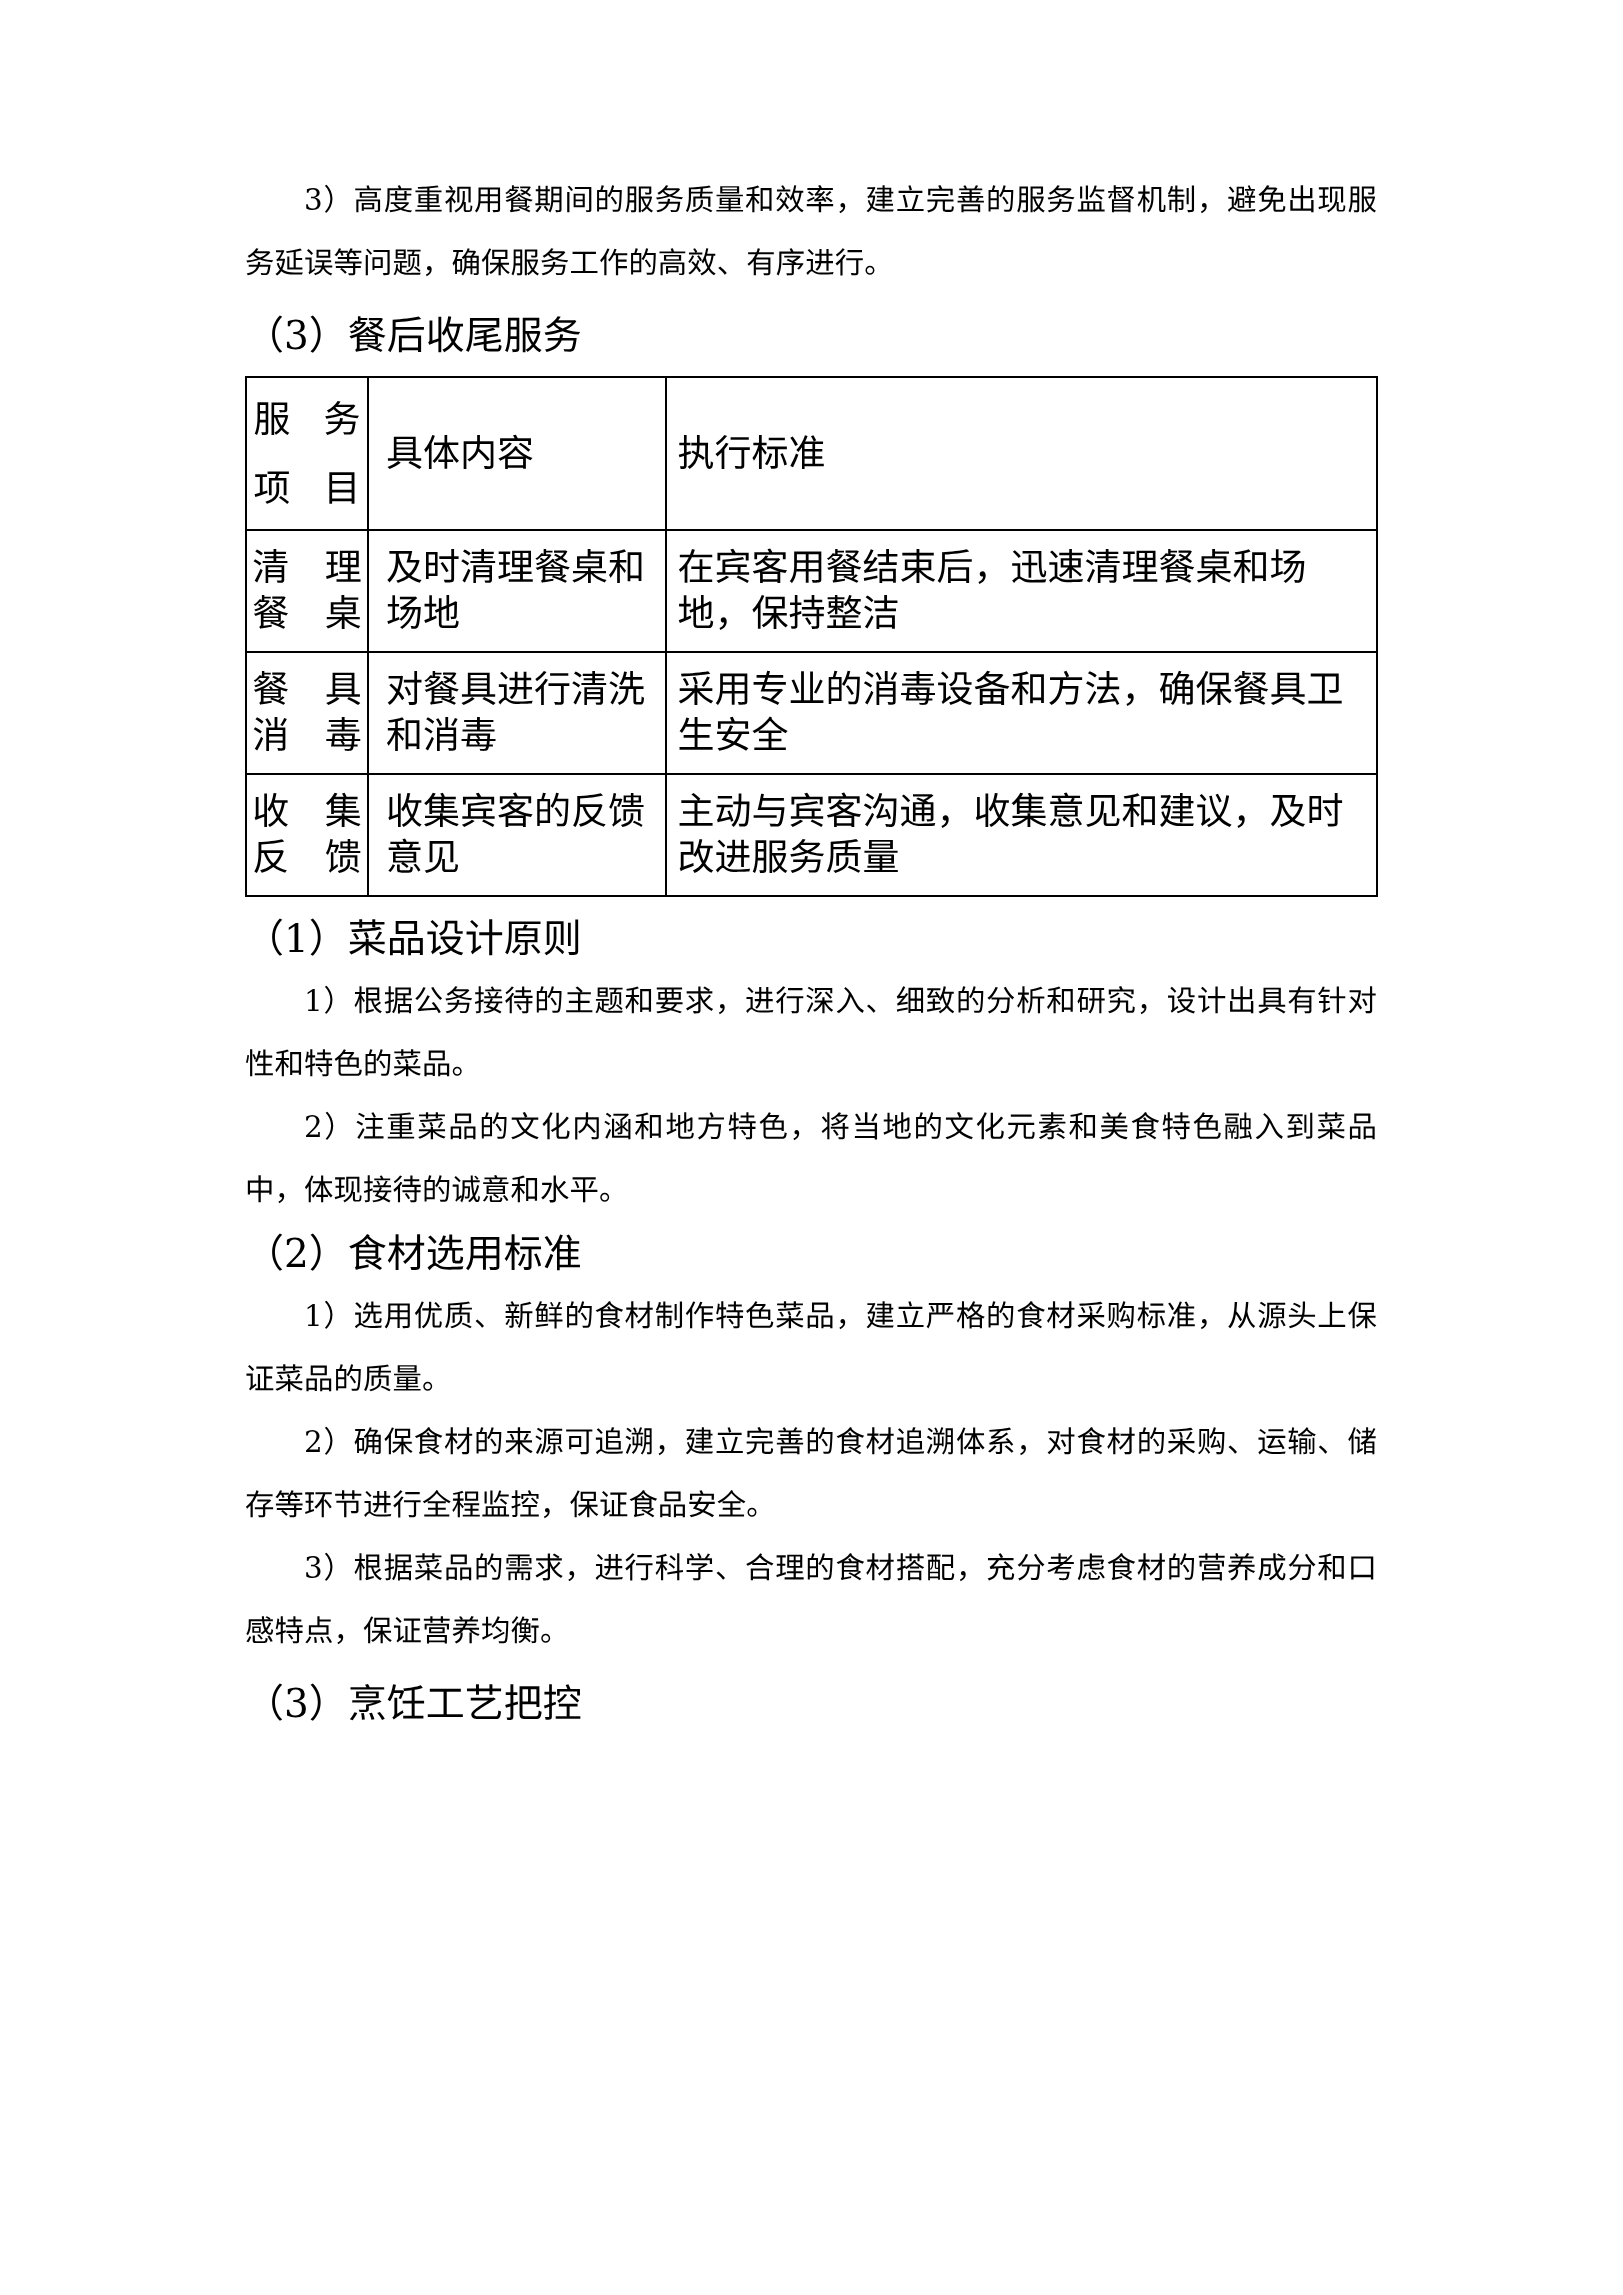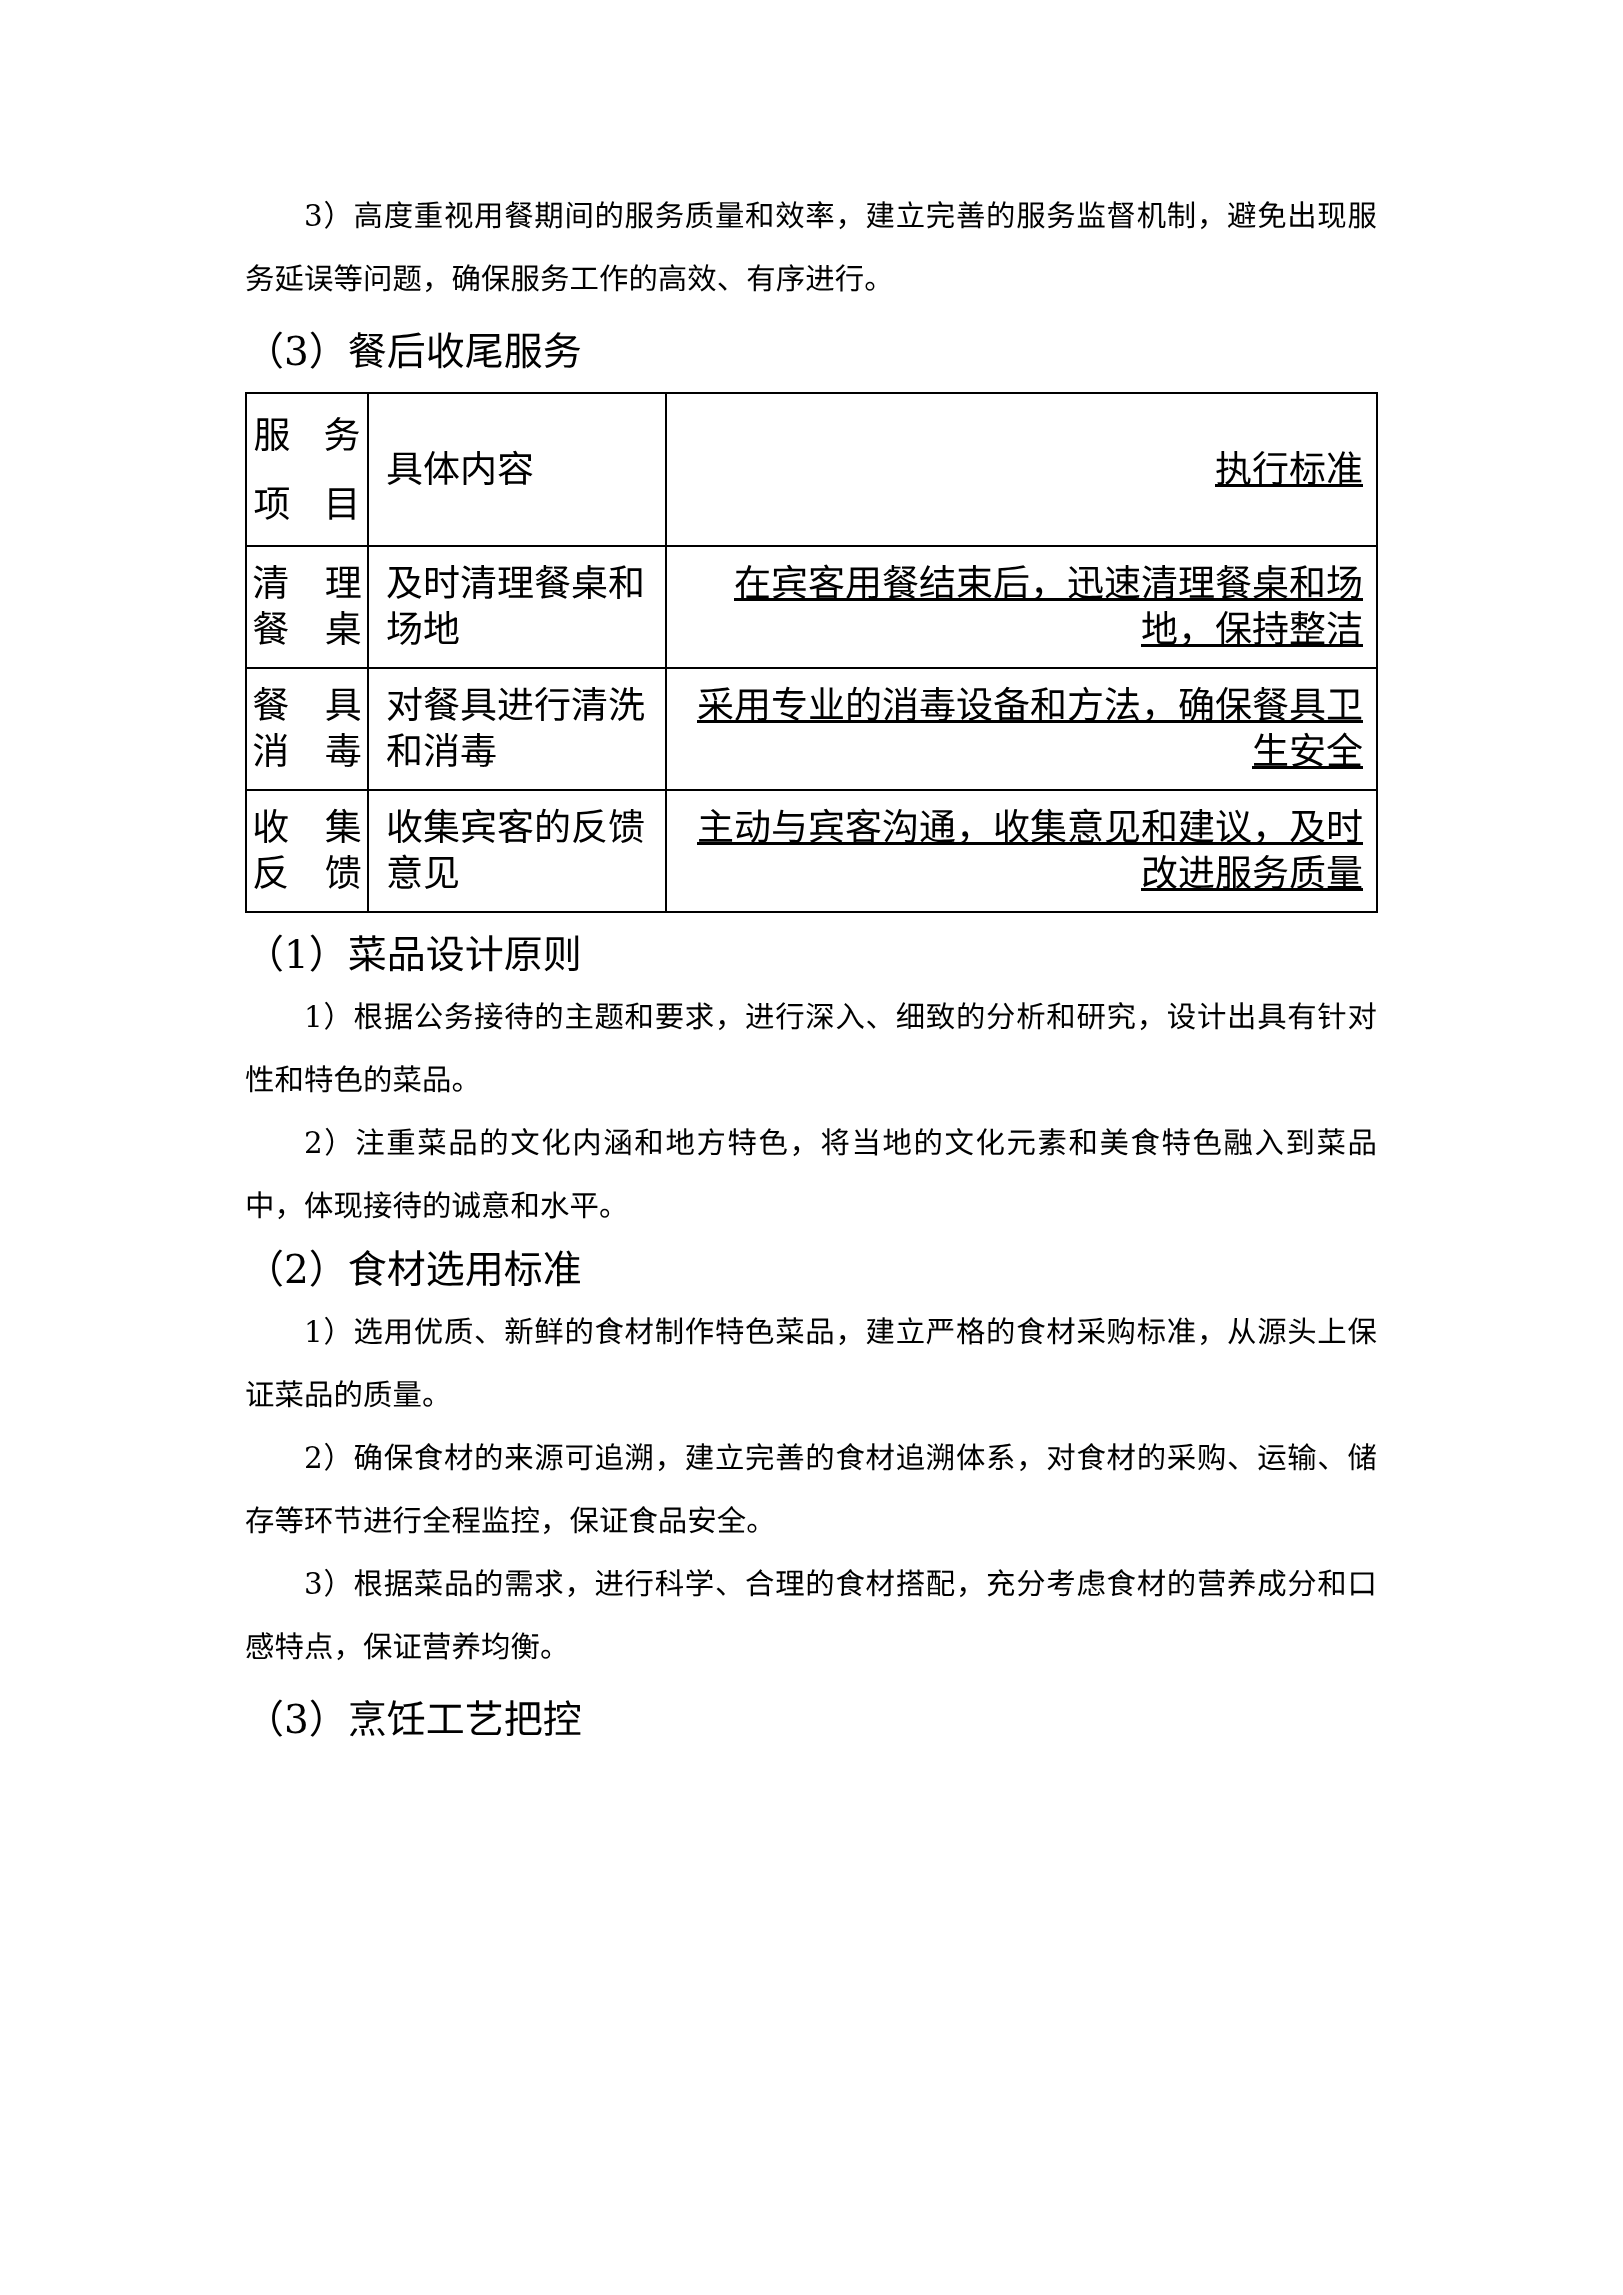--- a/index.html
+++ b/index.html
@@ -15,21 +15,21 @@
     position: relative;
     font-family: "DejaVu Serif", "Liberation Serif", serif;
     color: #000000;
     -webkit-font-smoothing: antialiased;
   }
 
   
   .page {
     position: absolute;
     left: 0;
-    top: 16px;
+    top: 0;
     width: 1623px;
     height: 1623px;
     box-sizing: border-box;
     padding: 0;
   }
 
   .content {
     position: absolute;
     left: 245px;
     top: 169px;
@@ -92,24 +92,23 @@
     border-radius: 13px;
   }
 
   .svc-table td.col-detail {
     text-align: left;
     padding-left: 17px;
     padding-right: 2.6px;
   }
 
   .svc-table td.col-standard {
-    text-align: right;
+    text-align: left;
     padding-left: 10.5px;
     padding-right: 13px;
-    text-decoration: underline;
   }
 
   .svc-table thead td { height: 131px; }
 
   
   .svc-table td.head-item {
     text-align: justify;
     text-align-last: justify;
     padding-left: 6.5px;
     padding-right: 6.5px;

